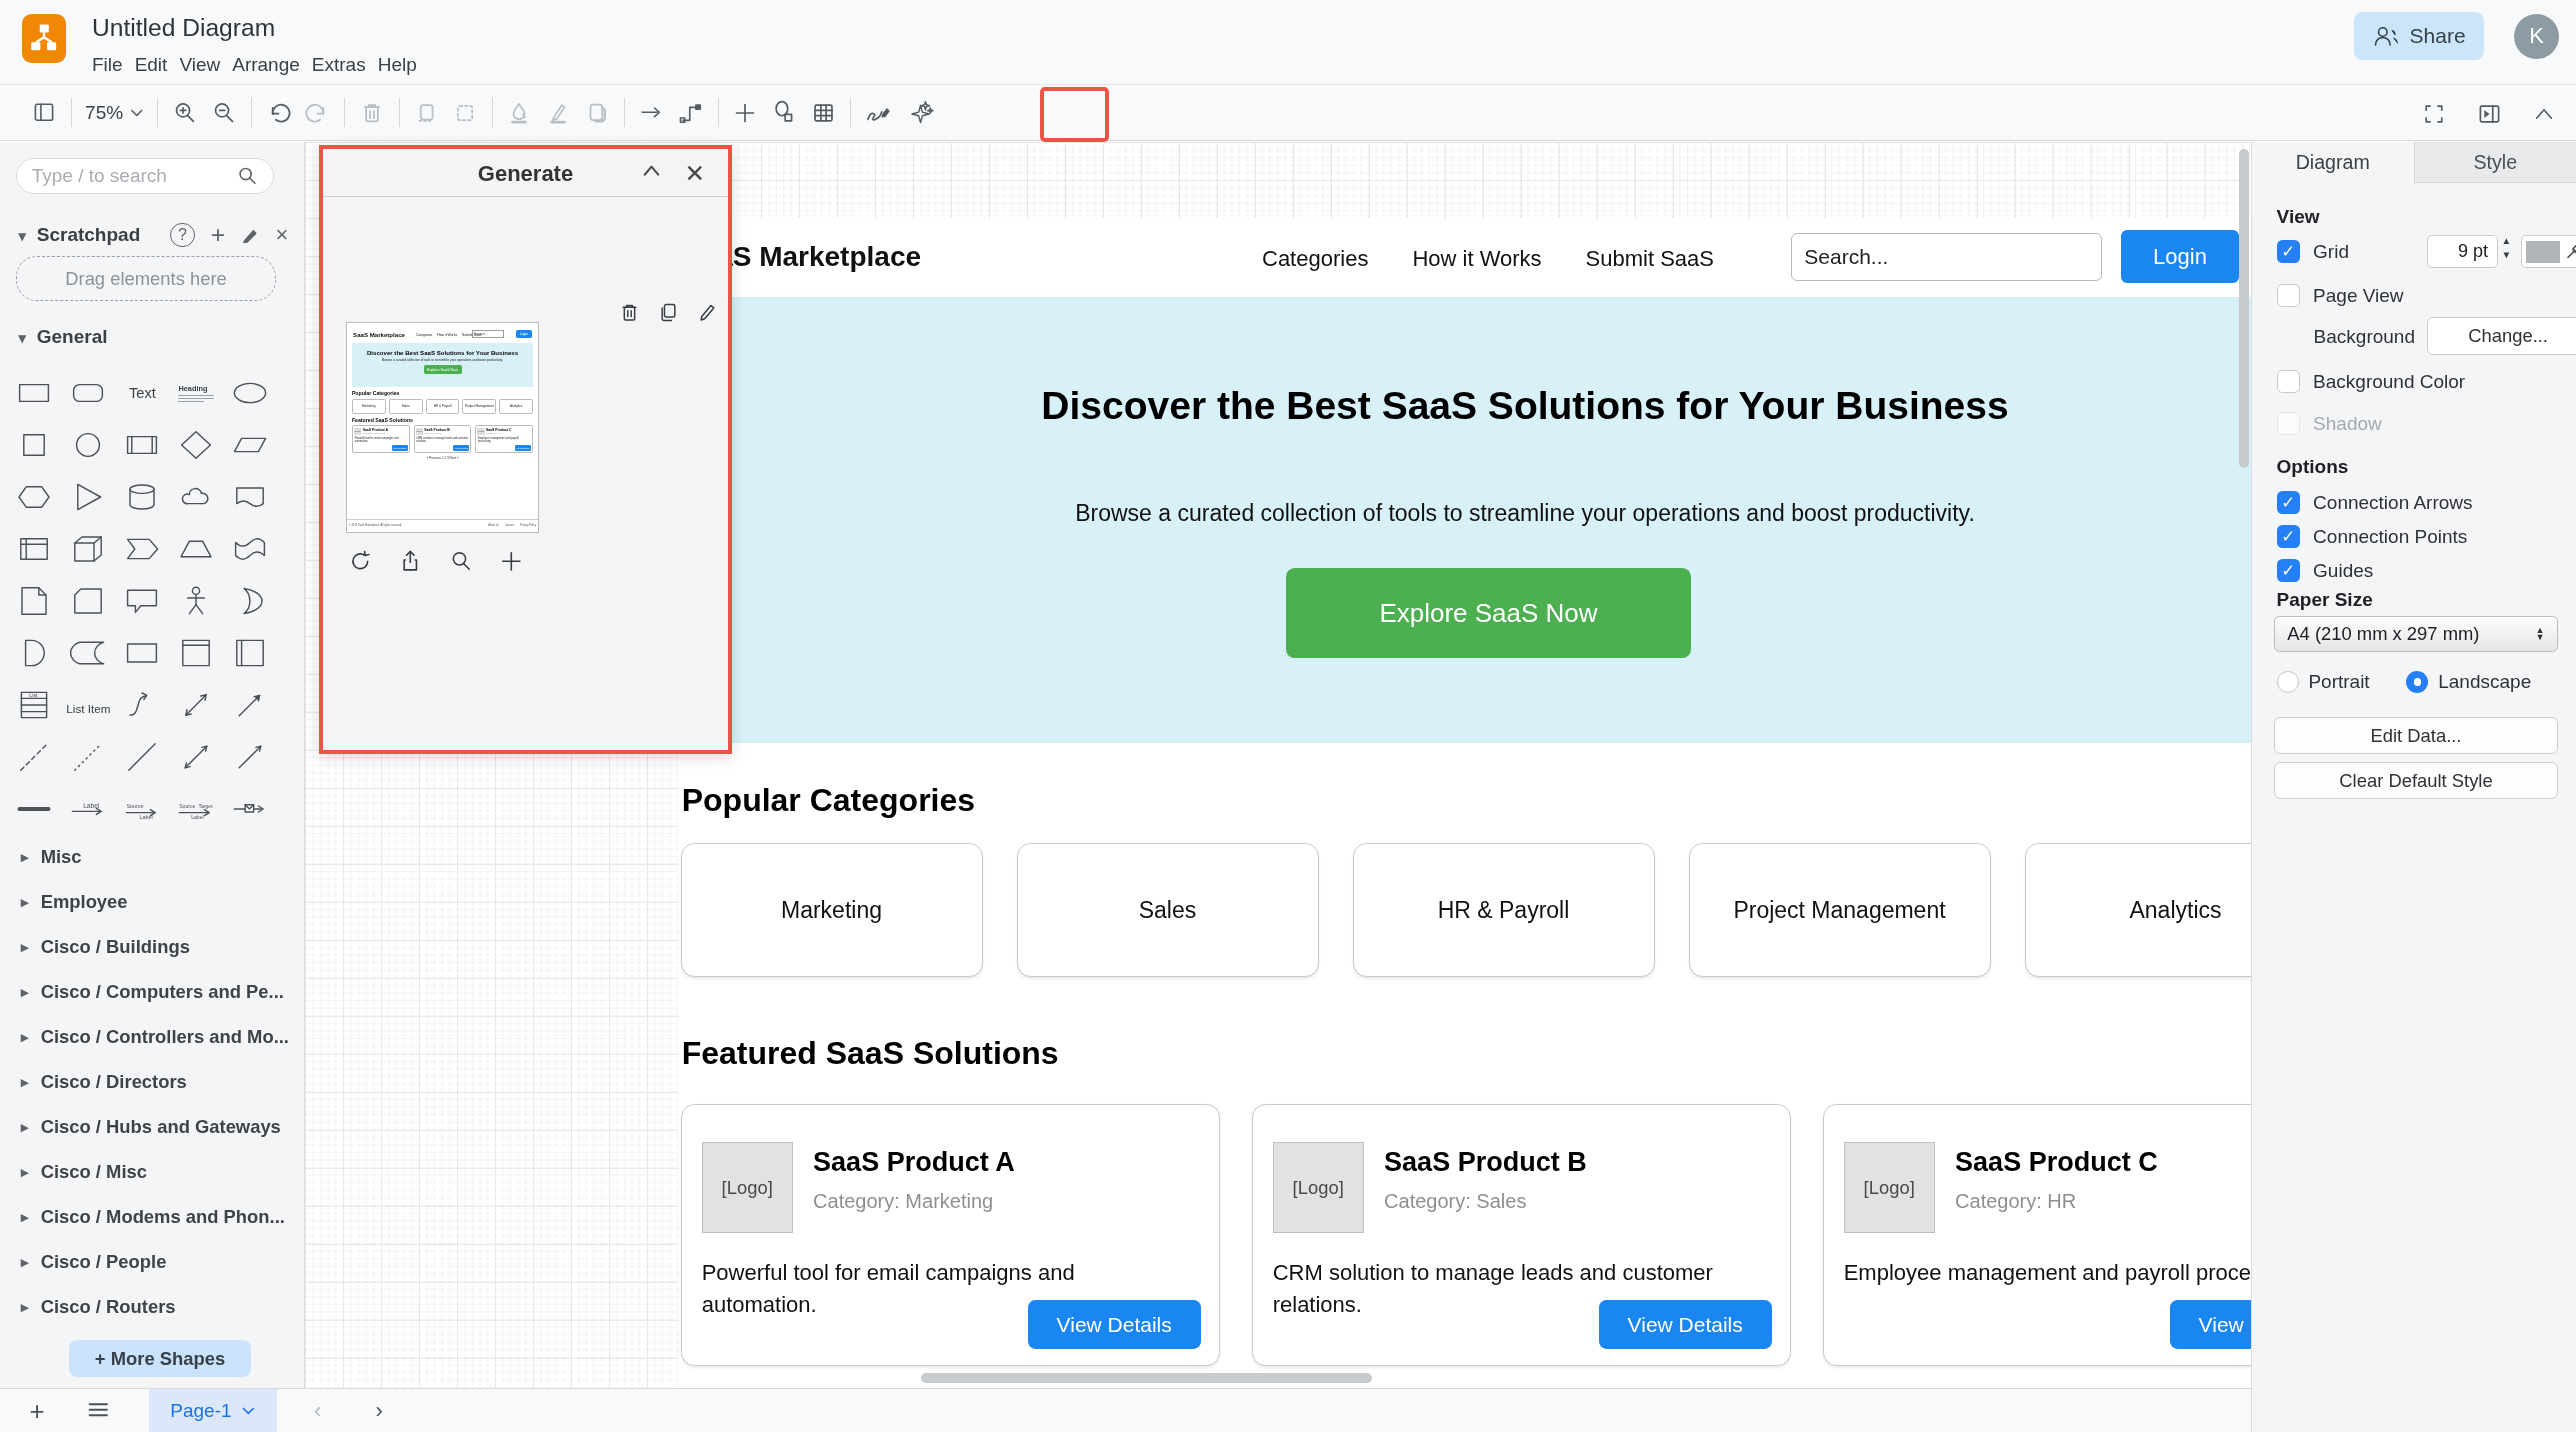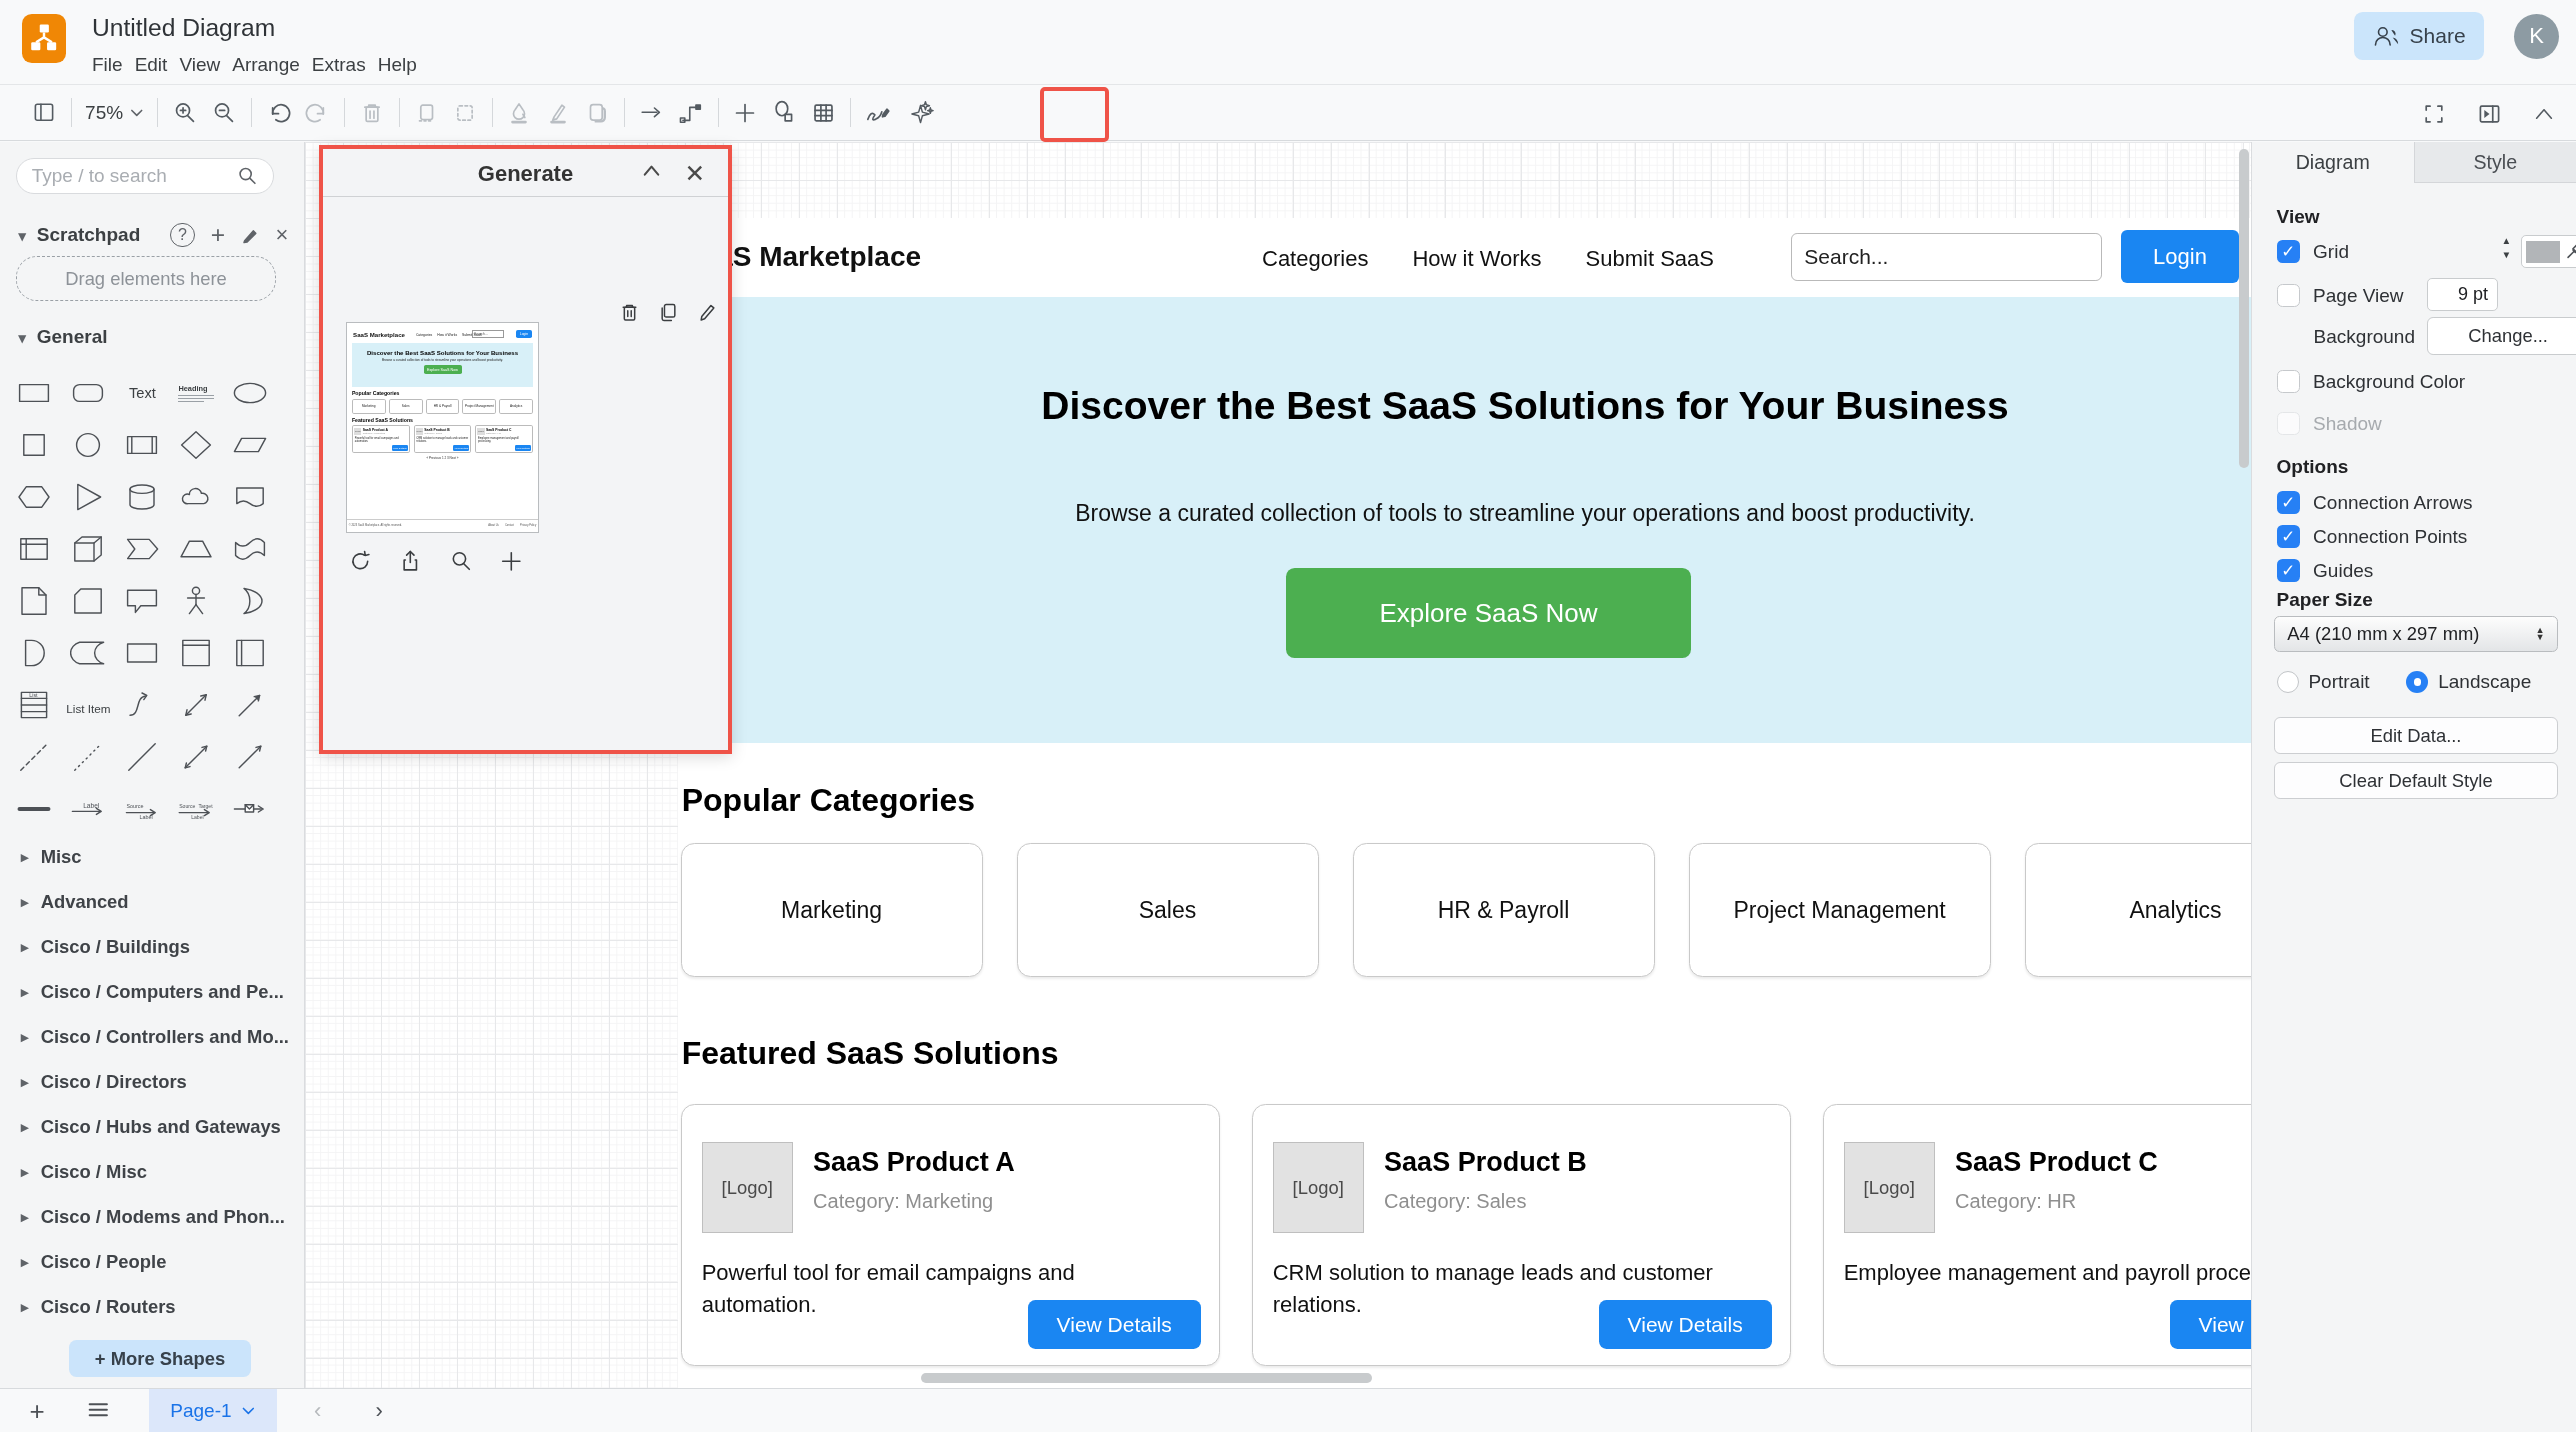--- a/index.html
+++ b/index.html
@@ -122,21 +122,21 @@
   .rp-h { font-weight:bold; font-size:19px; color:#202124; }
   .rp-row { position:absolute; left:24.6px; display:flex; align-items:center; gap:13.5px; font-size:19px; color:#2e3135; }
   .cb { width:23px; height:23px; border-radius:5.5px; flex:0 0 auto; }
   .cb.on { background:#2680f5; color:#fff; display:flex; align-items:center; justify-content:center; font-size:16.6px; }
   .cb.off { background:#fff; border:1.2px solid #c6c9cc; }
   .cb.dis { background:#fbfbfc; border:1.2px solid #e4e6e8; }
   .radio { width:22px; height:22px; border-radius:50%; flex:0 0 auto; }
   .radio.off { background:#fff; border:1.2px solid #c2c5c8; }
   .radio.on { background:#2680f5; position:relative; }
   .radio.on::after { content:""; position:absolute; left:7.4px; top:7.4px; width:7.4px; height:7.4px; border-radius:50%; background:#fff; }
-  .grid-size { position:absolute; left:150px; top:-4.9px; width:71px; height:33px; background:#fff; border:0.6px solid #c9ccce; border-radius:4.9px; font-size:18px; color:#202124; text-align:right; padding:4.9px 8.6px 0 0;margin-top:43px; }
+  .grid-size { position:absolute; left:150px; top:-4.9px; width:71px; height:33px; background:#fff; border:0.6px solid #c9ccce; border-radius:4.9px; font-size:18px; color:#202124; text-align:right; padding:4.9px 8.6px 0 0; }
   .stepper { position:absolute; left:225px; top:-3.7px; display:flex; flex-direction:column; gap:3.7px; color:#3c4043; font-size:9.8px; line-height:1; }
   .swatch-btn { position:absolute; left:244px; top:-4.9px; width:69px; height:33px; background:#fff; border:0.6px solid #c9ccce; border-radius:4.9px; display:flex; align-items:center; gap:4.9px; padding:0 4.9px; }
   .swatch { width:34px; height:22px; background:#b2b5b8; }
   .change-btn { position:absolute; left:150px; top:-8.6px; width:163px; height:38px; background:#fff; border:0.6px solid #c9ccce; border-radius:6.1px; font-size:18.4px; color:#2e3135; display:flex; align-items:center; justify-content:center; }
   .psize { position:absolute; left:22px; top:474px; width:284px; height:36px; border:0.6px solid #b9bcbf; border-radius:5.5px; background:linear-gradient(#fdfdfd,#e3e5e7); display:flex; align-items:center; font-size:18.4px; color:#202124; padding:0 12.3px; }
   .psize .arrows { margin-left:auto; display:flex; flex-direction:column; font-size:9.2px; line-height:0.8; color:#333; }
   .rp-btn { position:absolute; left:22px; width:284px; height:37px; background:#fdfdfe; border:0.6px solid #ccced1; border-radius:6.1px; display:flex; align-items:center; justify-content:center; font-size:18.4px; color:#2e3135; }
 
   
   .pagebar { position:absolute; left:0; top:1388px; width:2251px; height:45px; background:#f8f9fa; border-top:0.6px solid #d7dadd; display:flex; align-items:center; }
@@ -631,21 +631,21 @@
         </svg>
       </div>
     </div>
   <div class="sections" id="sidebar-sections">
       <div class="sec-row">
         <span class="tri">▸</span>
         <span>Misc</span>
       </div>
       <div class="sec-row">
         <span class="tri">▸</span>
-        <span>Advanced</span>
+        <span>Employee</span>
       </div>
       <div class="sec-row">
         <span class="tri">▸</span>
         <span>Cisco / Buildings</span>
       </div>
       <div class="sec-row">
         <span class="tri">▸</span>
         <span>Cisco / Computers and Pe...</span>
       </div>
       <div class="sec-row">

